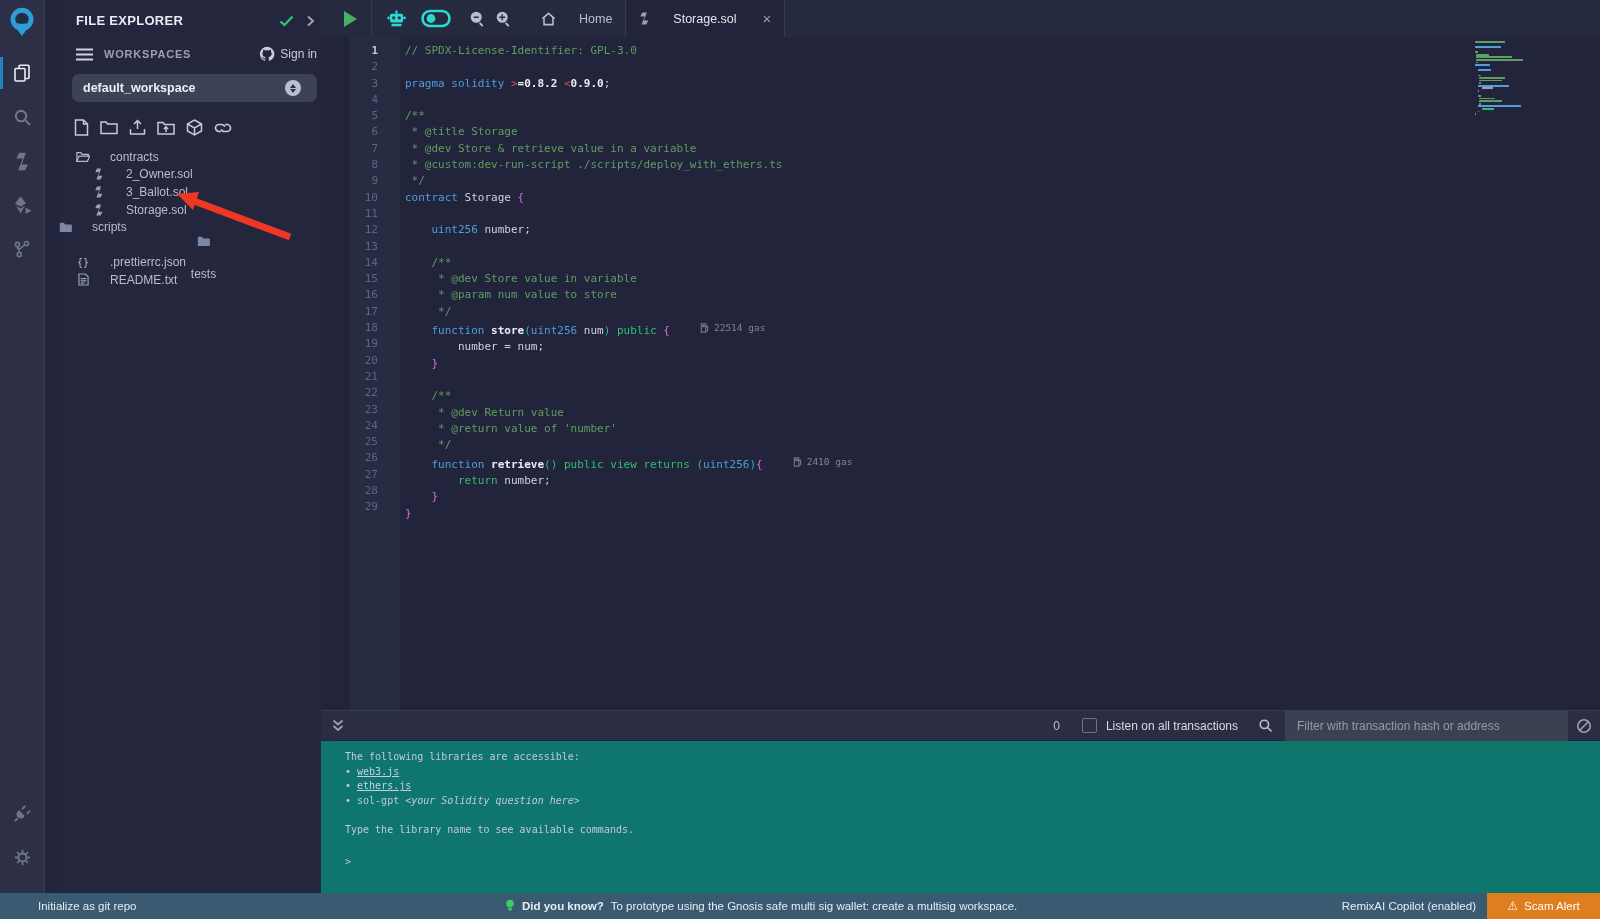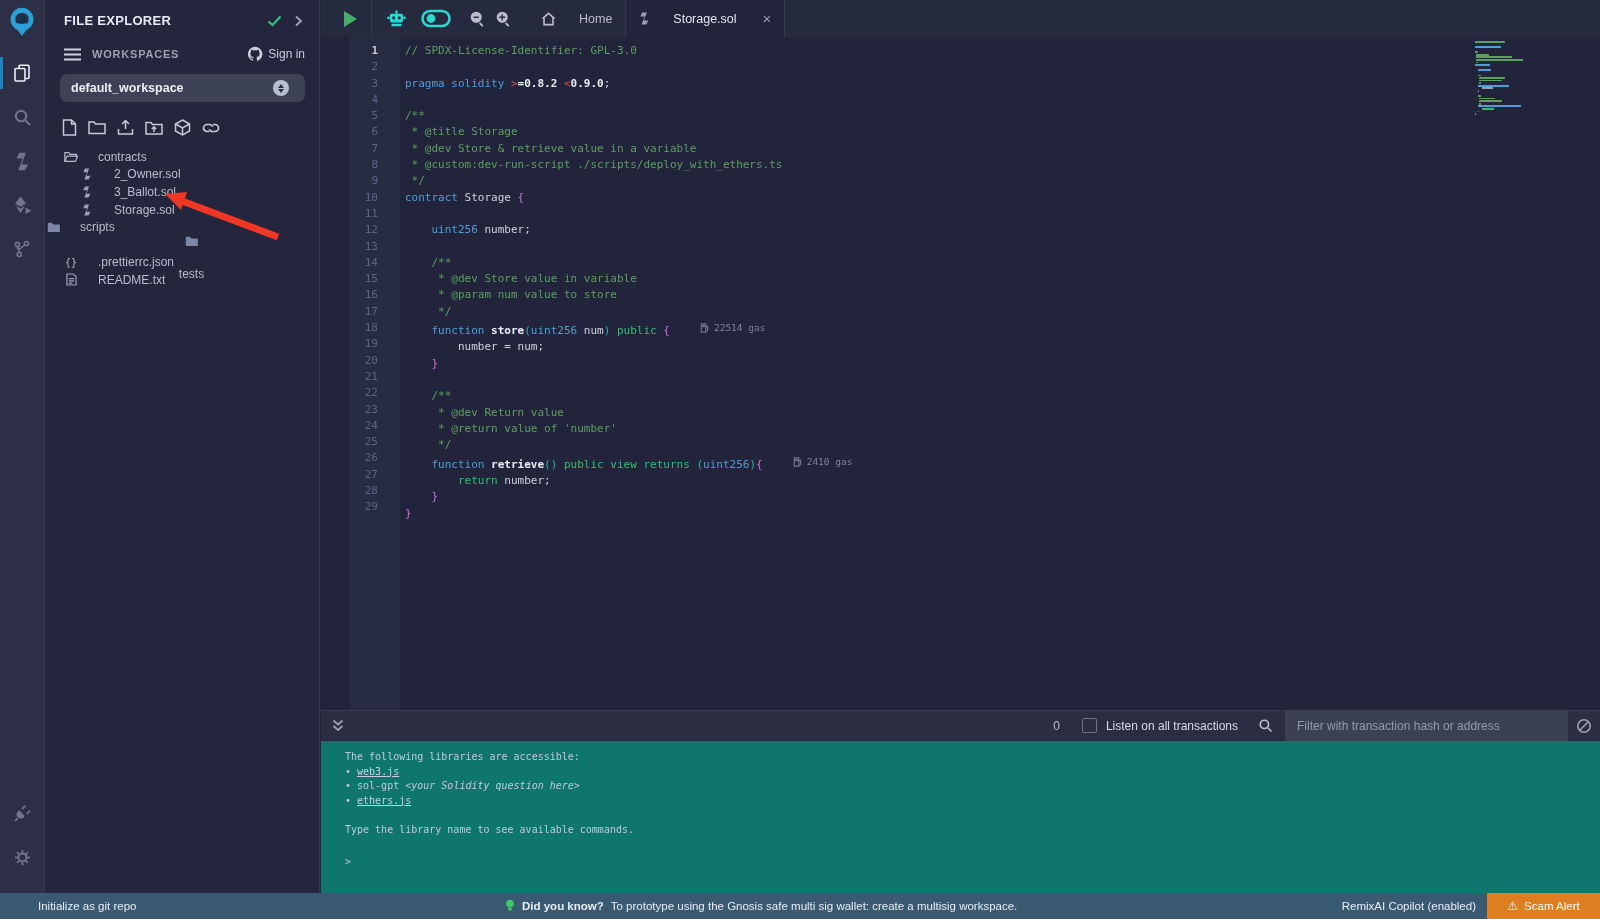--- a/index.html
+++ b/index.html
@@ -18,21 +18,21 @@
   .rail-logo { margin:7px 0 14px; }
   .rail-btn { position:relative; width:45px; height:44px; display:flex;
               align-items:center; justify-content:center; cursor:pointer; color:#70758c; }
   .rail-btn.active { color:#eceef5; }
   .rail-btn.active::before { content:""; position:absolute; left:0; top:6px; bottom:6px;
               width:3px; background:#2083c5; }
   .rail-spacer { flex:1; }
   .rail-bottom { margin-bottom:14px; }
 
   
-  .panel { position:absolute; left:46px; top:0; width:274px; height:893px;
+  .panel { position:absolute; left:58px; top:0; width:274px; height:893px;
            background:#23263c; border-right:1px solid #373b52; }
   .panel-head { display:flex; align-items:center; padding:13px 16px 0 18px; }
   .panel-title { font-size:13px; font-weight:700; letter-spacing:.3px; color:#e9ebf4; flex:1; }
   .panel-head .hicon { margin-left:12px; cursor:pointer; }
   .ws-row { display:flex; align-items:center; margin:18px 14px 0 18px; }
   .ws-label { font-size:11px; font-weight:700; letter-spacing:.8px; color:#9ba0b5; margin-left:11px; flex:1; }
   .signin { display:flex; align-items:center; gap:5px; font-size:12px; color:#c9cdda; cursor:pointer; }
   .ws-select { display:flex; align-items:center; margin:12px 14px 0 14px; height:28px;
                background:#3e4257; border-radius:7px; padding:0 16px 0 11px; cursor:pointer; }
   .ws-name { flex:1; font-size:12.5px; font-weight:700; color:#edeff6; }
@@ -462,22 +462,22 @@
       <svg width="16" height="16" viewBox="0 0 16 16" fill="none" stroke="currentColor" stroke-width="1.6">
           <circle cx="8" cy="8" r="6.2"></circle>
           <path d="M3.8 12.2 L12.2 3.8"></path>
         </svg>
     </span>
   </div>
 
   <div class="terminal" id="terminal">
       <div class="tline">  The following libraries are accessible:</div>
       <div class="tline">• <a>web3.js</a></div>
+      <div class="tline">• <a>ethers.js</a></div>
       <div class="tline">• sol-gpt <span class="it">&lt;your Solidity question here&gt;</span></div>
-      <div class="tline">• <a>ethers.js</a></div>
       <div class="tline">  &nbsp;</div>
       <div class="tline">  Type the library name to see available commands.</div>
       <div class="prompt">&gt;</div>
     </div>
 
   <div class="statusbar">
     <span class="sb-left">Initialize as git repo</span>
     <span class="sb-tip">
       <svg width="10" height="14" viewBox="0 0 10 14">
         <circle cx="5" cy="4.5" r="3.8" fill="#3fc96a"></circle>

